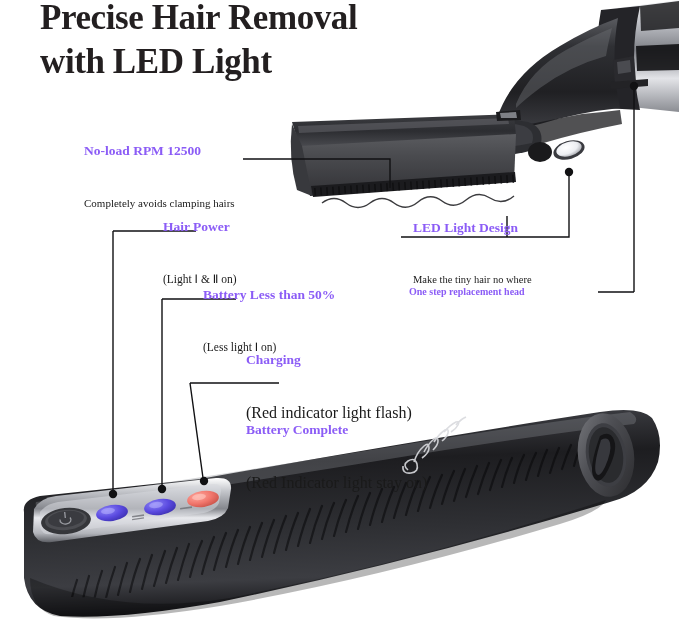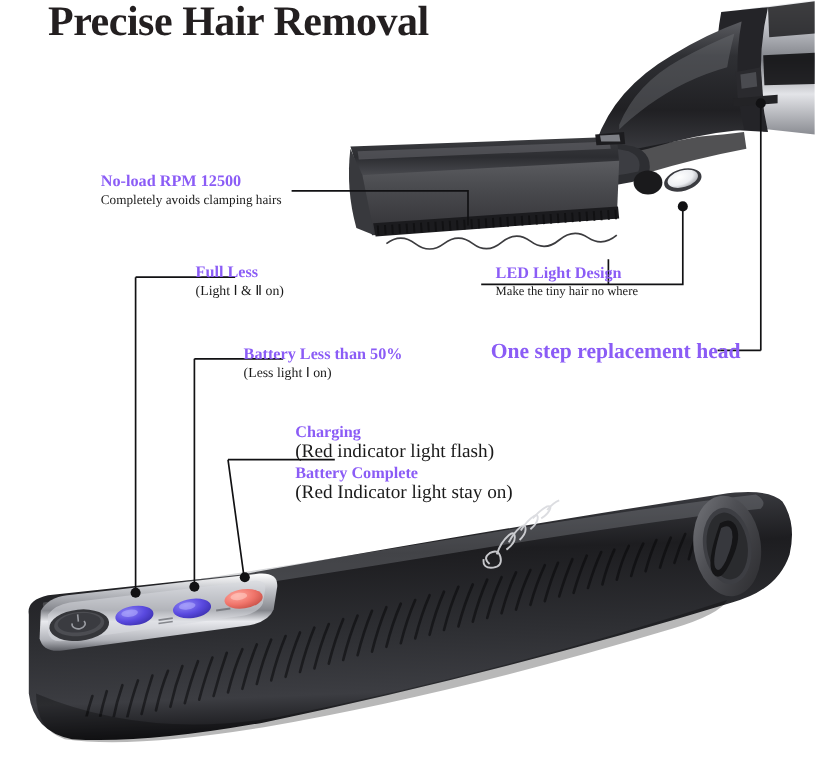--- a/index.html
+++ b/index.html
@@ -14,21 +14,21 @@
   .title{
     position:absolute;left:40px;top:-4px;width:470px;
     font-size:35px;line-height:44px;font-weight:bold;
     color:#231f20;letter-spacing:-0.4px;
   }
   .title .l2{display:block;}
 
   
   .callout{position:absolute;}
   .c-head{font-weight:bold;color:#8b5cf6;white-space:nowrap;}
-  .c-sub{color:#1a1a1a;white-space:nowrap;}
+  .c-sub{color:#1a1a1a;white-space:nowrap;margin-top:36px;}
 
   #co-rpm{left:84px;top:142px;}
   #co-rpm .c-head{font-size:13.5px;line-height:18px;}
   #co-rpm .c-sub{font-size:11px;line-height:15px;}
 
   #co-full{left:163px;top:218px;}
   #co-full .c-head{font-size:13.5px;line-height:18px;}
   #co-full .c-sub{font-size:11.5px;line-height:15px;text-align:center;}
 
   #co-batt{left:203px;top:286px;}
@@ -37,32 +37,33 @@
 
   #co-charge{left:246px;top:351px;}
   #co-charge .c-head{font-size:13.5px;line-height:18px;}
   #co-charge .c-sub{font-size:16px;line-height:16px;}
 
   #co-led{left:413px;top:219px;}
   #co-led .c-head{font-size:13.5px;line-height:18px;}
   #co-led .c-sub{font-size:10.5px;line-height:14px;}
 
   #co-head{left:409px;top:283px;}
-  #co-head .c-head{font-size:18px;line-height:18px;}
+  #co-head .c-head{font-size:10px;line-height:18px;}
 
   
   svg.art{position:absolute;left:0;top:0;width:679px;height:631px;overflow:visible;}
 </style>
 </head>
 <body>
 
 <div class="stage">
 
   <div class="title">
     <span>Precise Hair Removal</span>
+    <span class="l2">with LED Light</span>
   </div>
 
   <svg class="art" viewBox="0 0 679 631">
     <defs>
 
       <linearGradient id="gBodyTop" x1="0" y1="0" x2="0" y2="1">
         <stop offset="0" stop-color="#6e6f73"></stop>
         <stop offset="0.18" stop-color="#45464a"></stop>
         <stop offset="0.52" stop-color="#242427"></stop>
         <stop offset="0.82" stop-color="#3a3b3f"></stop>
@@ -360,21 +361,21 @@
       <circle cx="634" cy="86" r="4.2"></circle>
     </g>
   </svg>
 
   <div class="callout" id="co-rpm">
     <div class="c-head">No-load RPM 12500</div>
     <div class="c-sub">Completely avoids clamping hairs</div>
   </div>
 
   <div class="callout" id="co-full">
-    <div class="c-head">Full Less</div>
+    <div class="c-head">Hair Power</div>
     <div class="c-sub">(Light  Ⅰ &amp; Ⅱ on)</div>
   </div>
 
   <div class="callout" id="co-batt">
     <div class="c-head">Battery Less than 50%</div>
     <div class="c-sub">(Less light  Ⅰ on)</div>
   </div>
 
   <div class="callout" id="co-charge">
     <div class="c-head">Charging</div>

